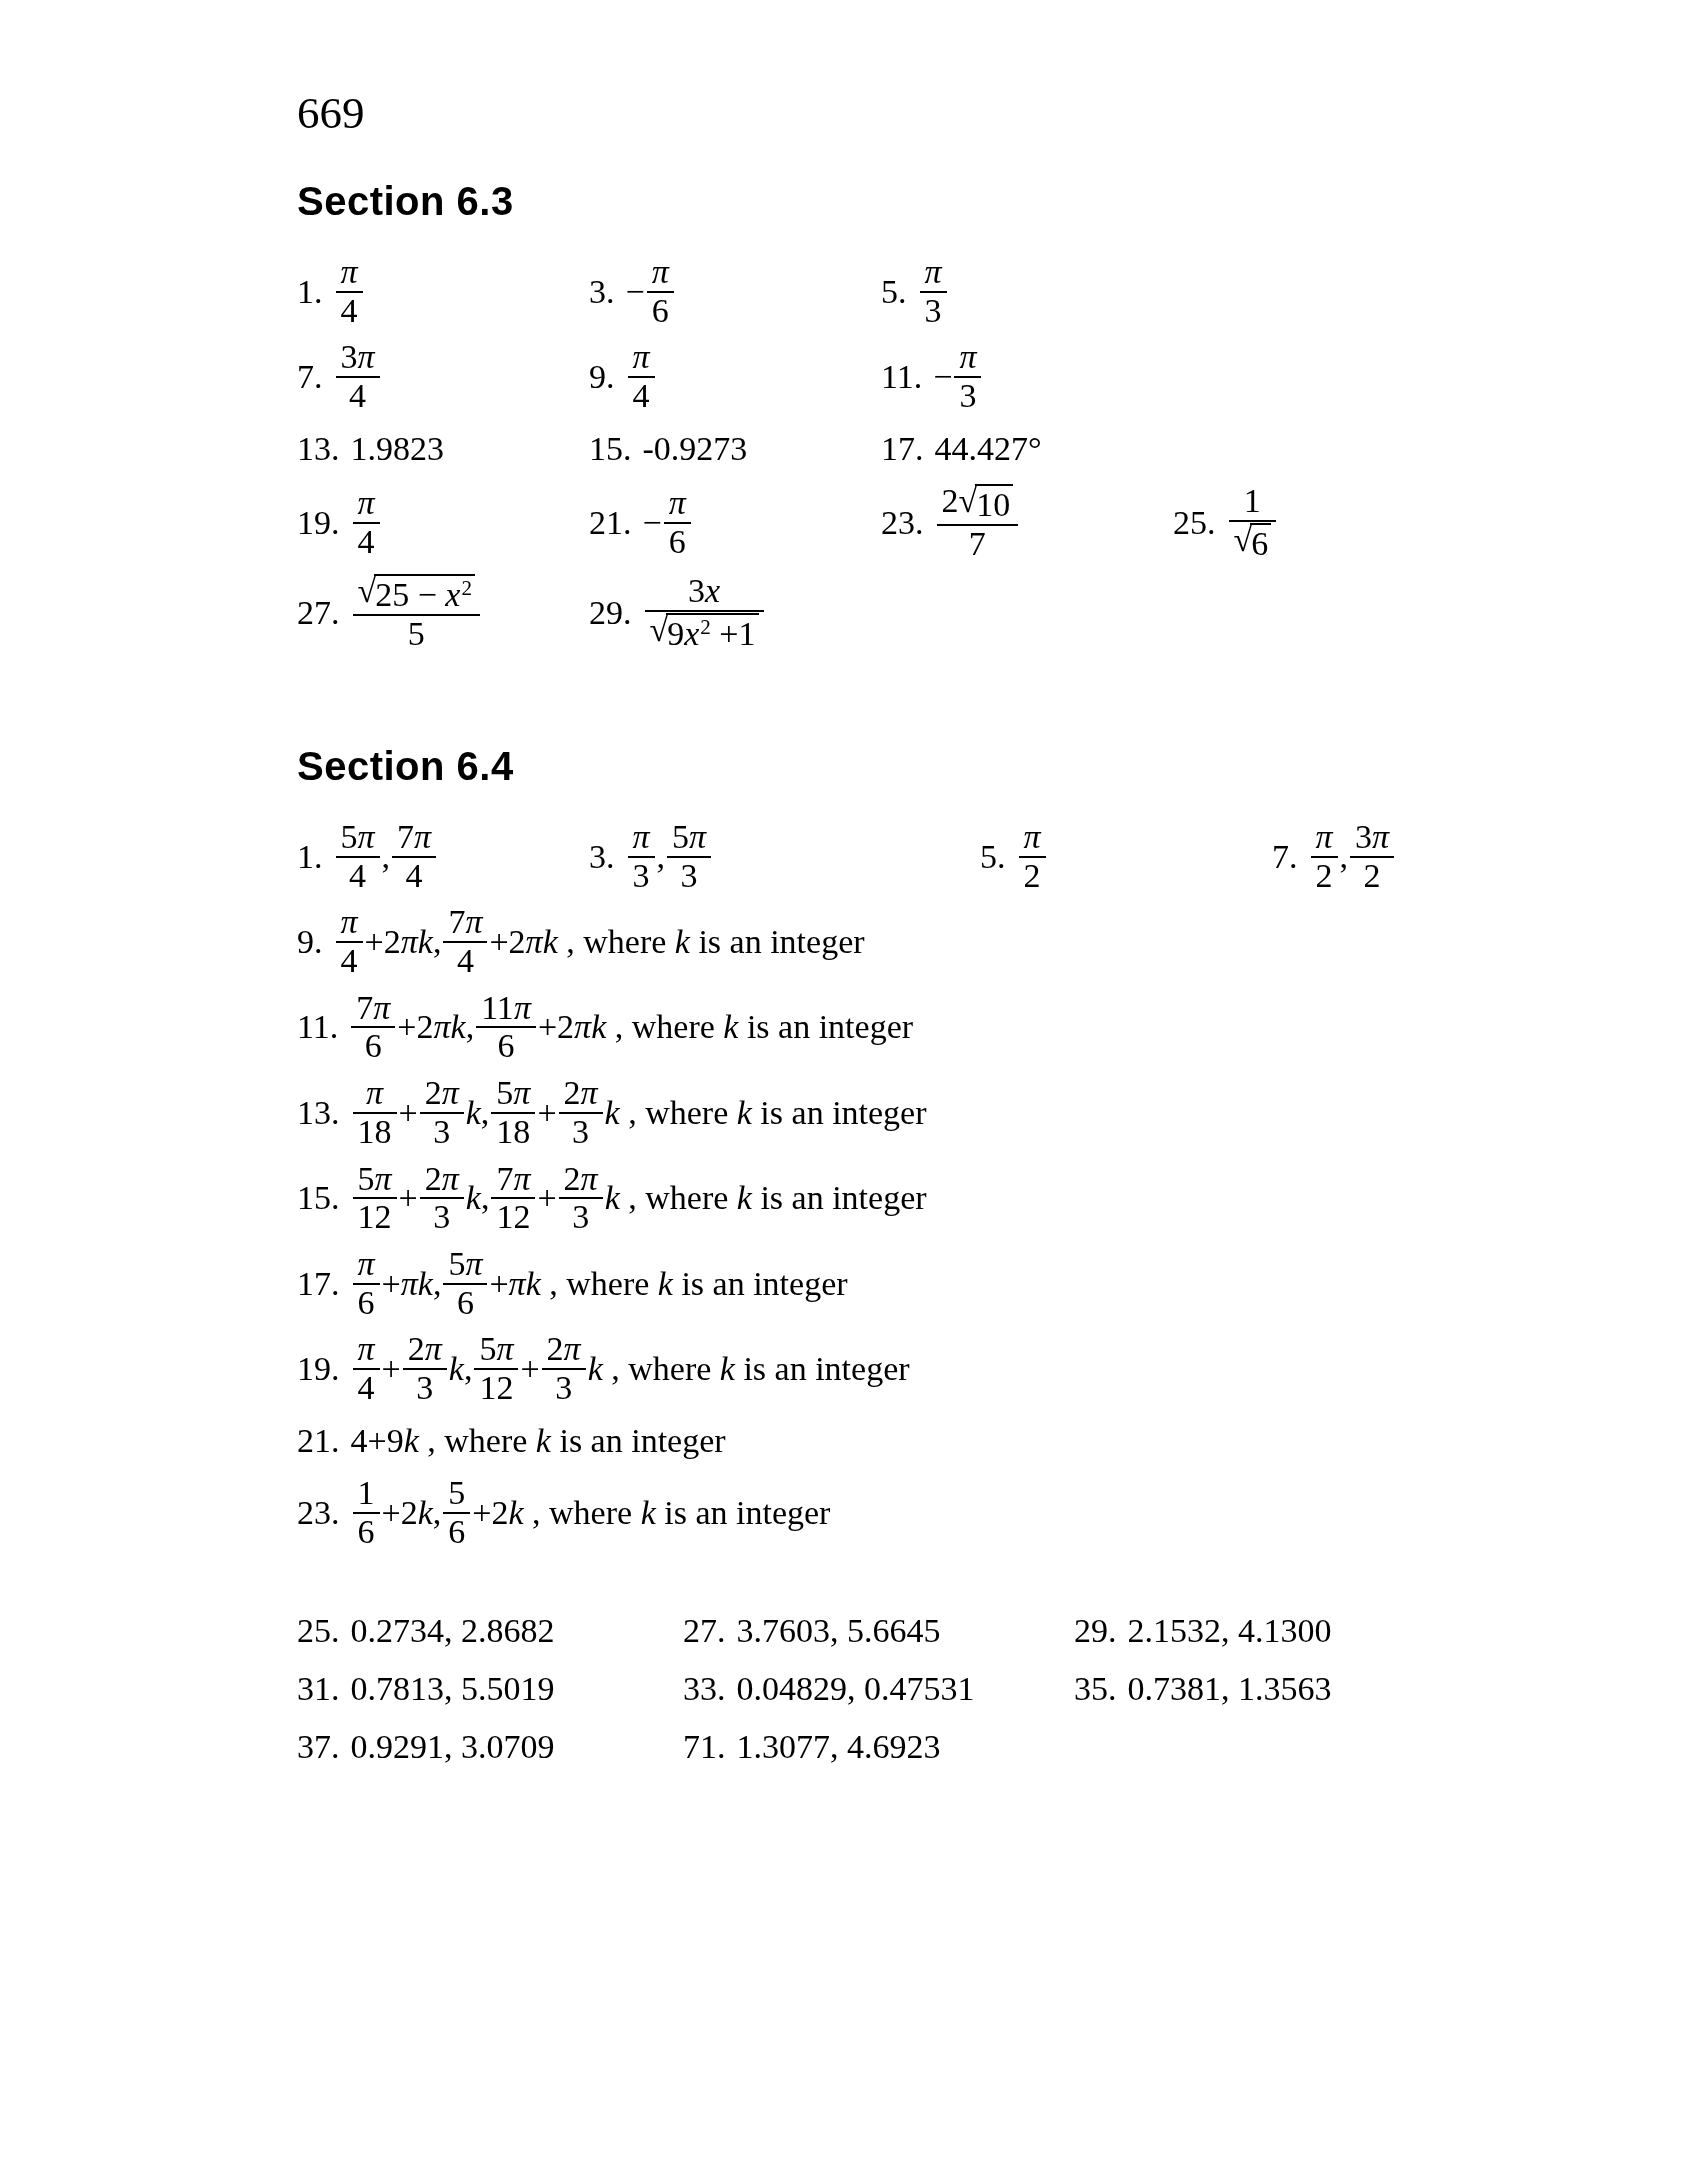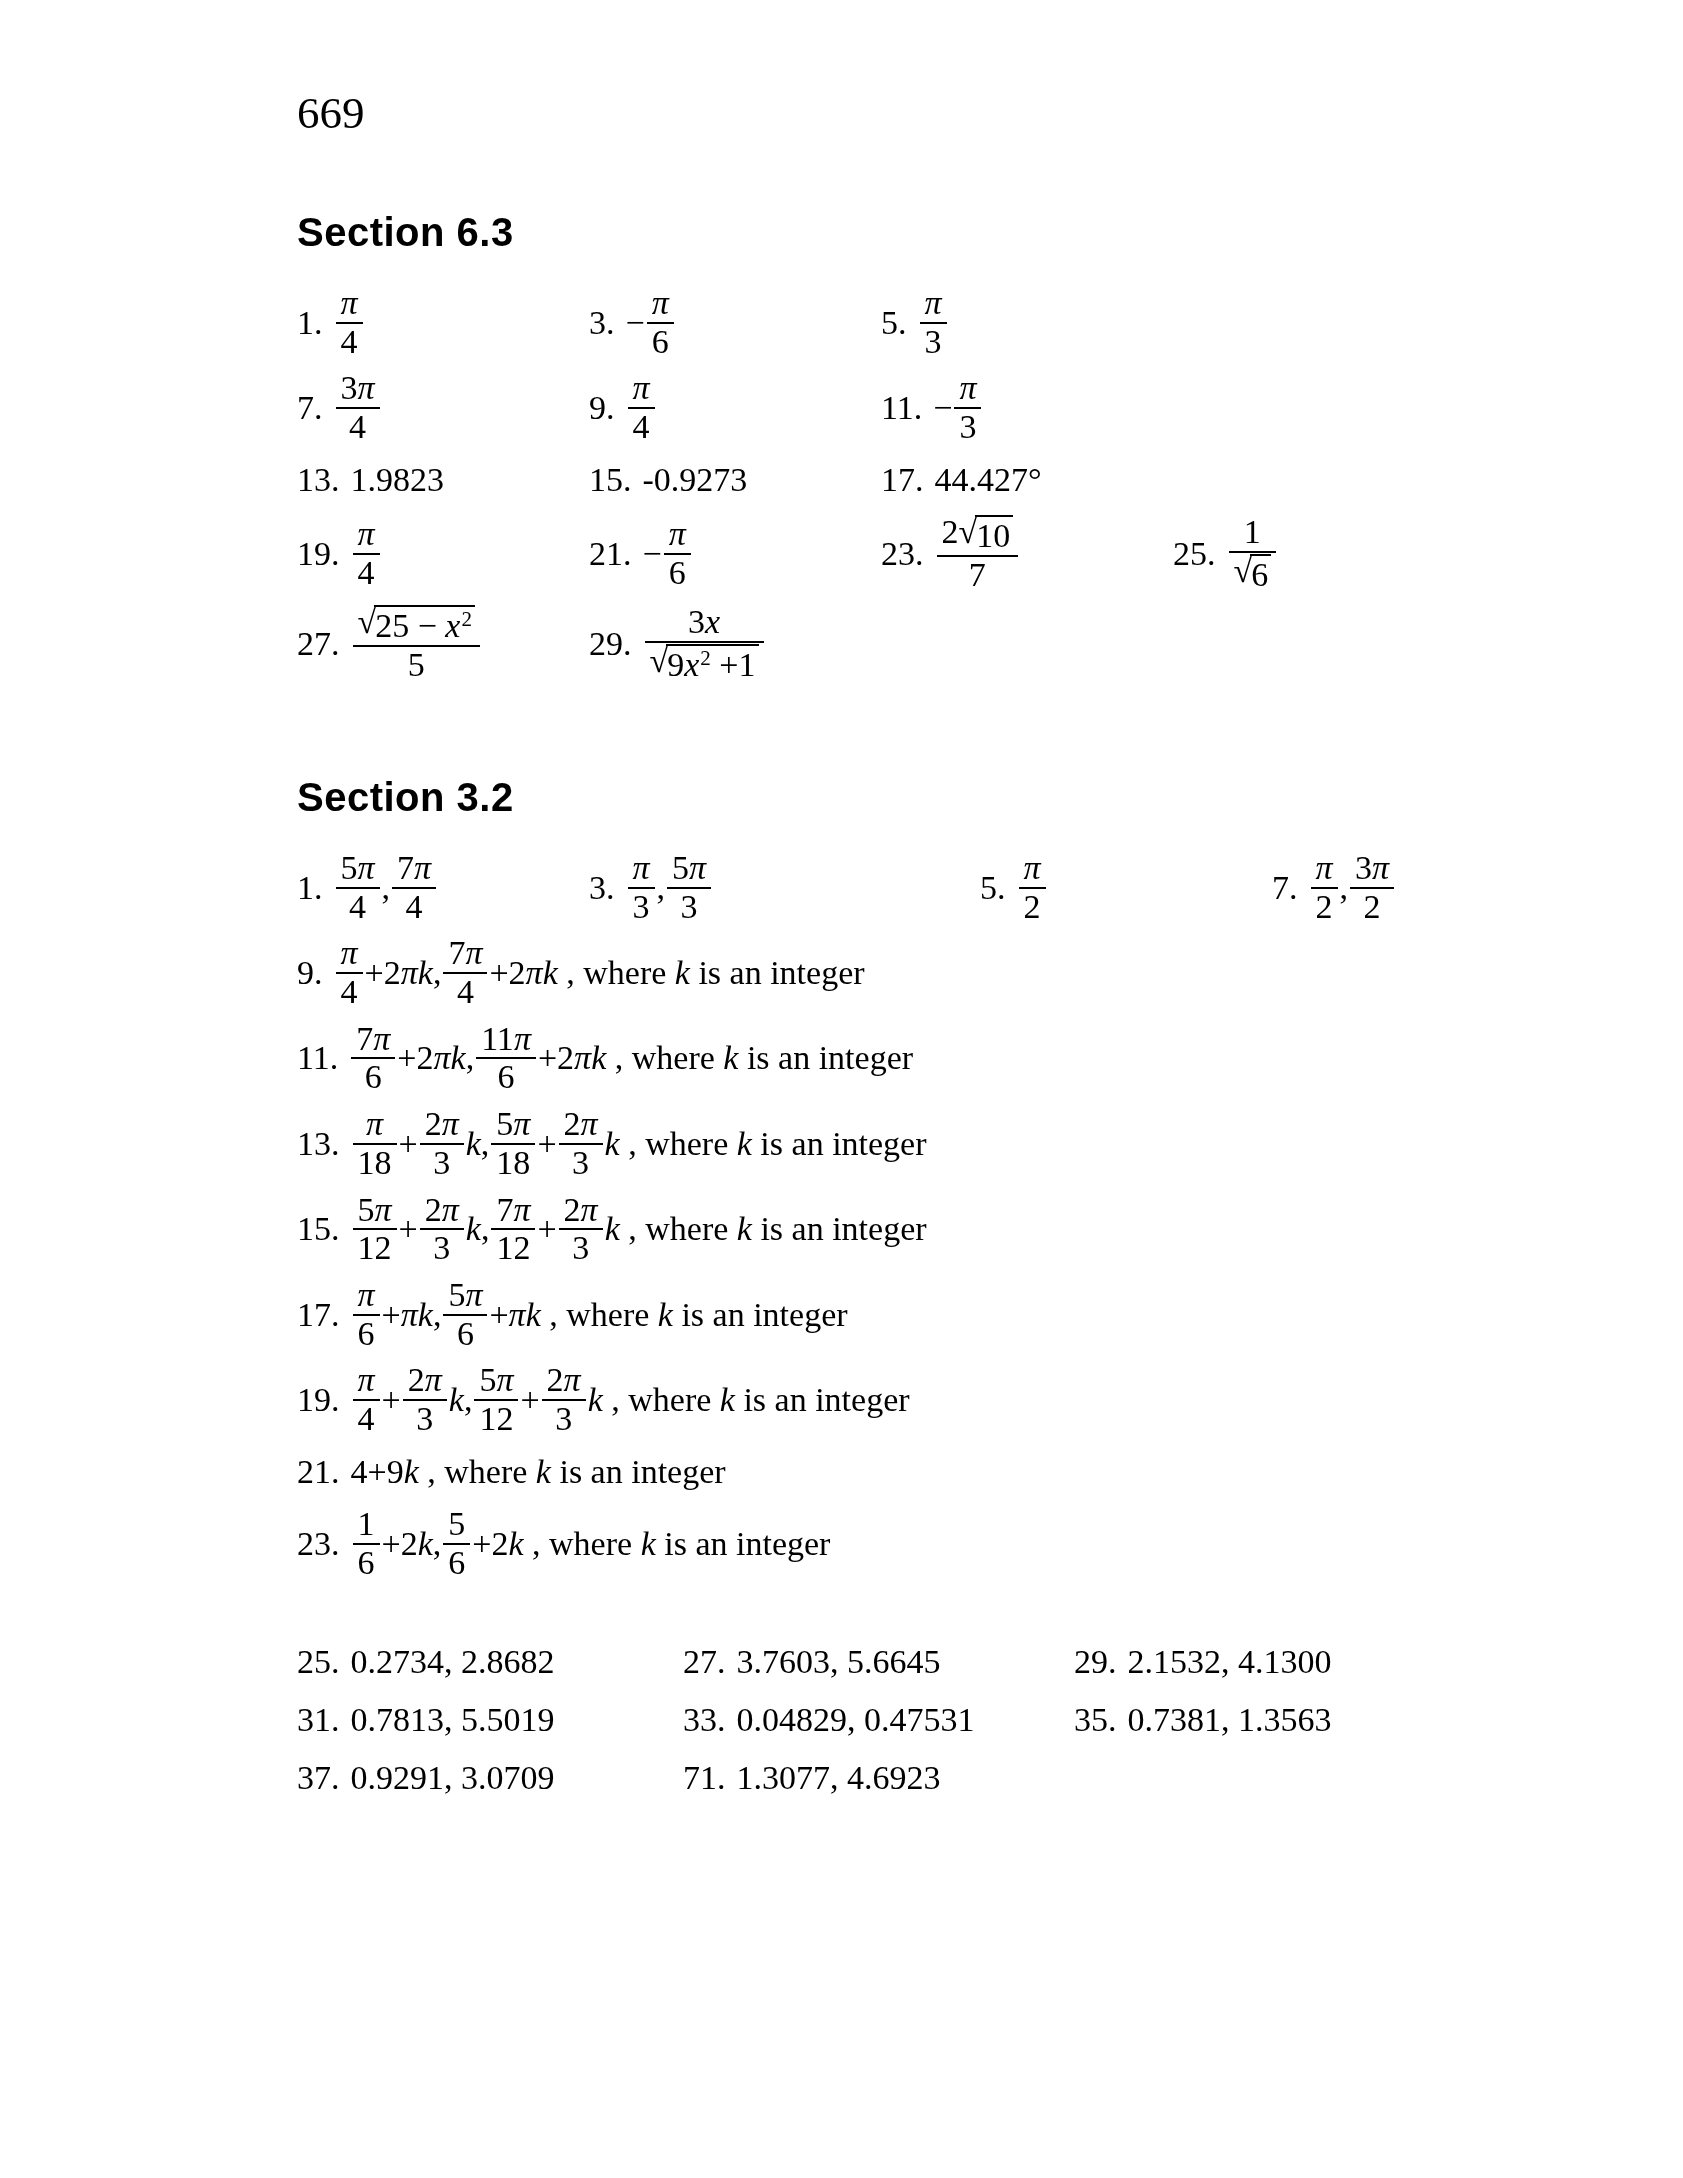--- a/index.html
+++ b/index.html
@@ -1,20 +1,20 @@
 <!DOCTYPE html>
 <html><head>
 <meta charset="utf-8">
 <style>
   html,body { margin:0; padding:0; background:#ffffff; }
   body { width:1683px; height:2178px; color:#000; font-family:"Liberation Serif","DejaVu Serif",serif; }
   .page { box-sizing:border-box; width:1683px; height:2178px; padding:87px 59px 0 297px; overflow:hidden; background:#ffffff; }
   .page-number { font-size:45px; }
   .sec { display:block; }
-  .sec-0 { margin-top:71px; }
+  .sec-0 { margin-top:40px; }
   .sec-1 { margin-top:91px; }
   .sec-title { font-family:"Liberation Sans","DejaVu Sans",sans-serif; font-weight:bold; font-size:40px; margin:0 0 30px 0; letter-spacing:0.5px; }
   .row { display:flex; align-items:center; margin-bottom:10px; min-height:48px; font-size:34px; }
   .sec-1 .row-9 { margin-top:57px; }
   .item { flex:0 0 auto; display:inline-flex; align-items:center; white-space:nowrap; }
   .lbl { margin-right:11px; }
   .math { display:inline-flex; align-items:center; }
   .mtxt, .mvar { white-space:pre; }
   .mvar { font-style:italic; }
   .mfrac { display:inline-block; text-align:center; vertical-align:middle; margin:0 2px; }
@@ -179,21 +179,21 @@
                 <span class="den"><span class="msqrt">
                     <span class="rsign">√</span>
                     <span class="rbody"><span class="mtxt">9</span><span class="mvar">x</span><span class="msup">2</span><span class="mtxt"> +1</span></span>
                   </span></span>
               </span>
             </span>
           </span>
         </div>
       </section>
       <section class="sec sec-1">
-        <h2 class="sec-title">Section 3.2</h2>
+        <h2 class="sec-title">Section 6.4</h2>
         <div class="row row-0">
           <span class="item" style="width: 292px;">
             <span class="lbl">1.</span>
             <span class="math">
               <span class="mfrac">
                 <span class="num"><span class="mtxt">5</span><span class="mvar">π</span></span>
                 <span class="den"><span class="mtxt">4</span></span>
               </span>
               <span class="mtxt">,</span>
               <span class="mfrac">

